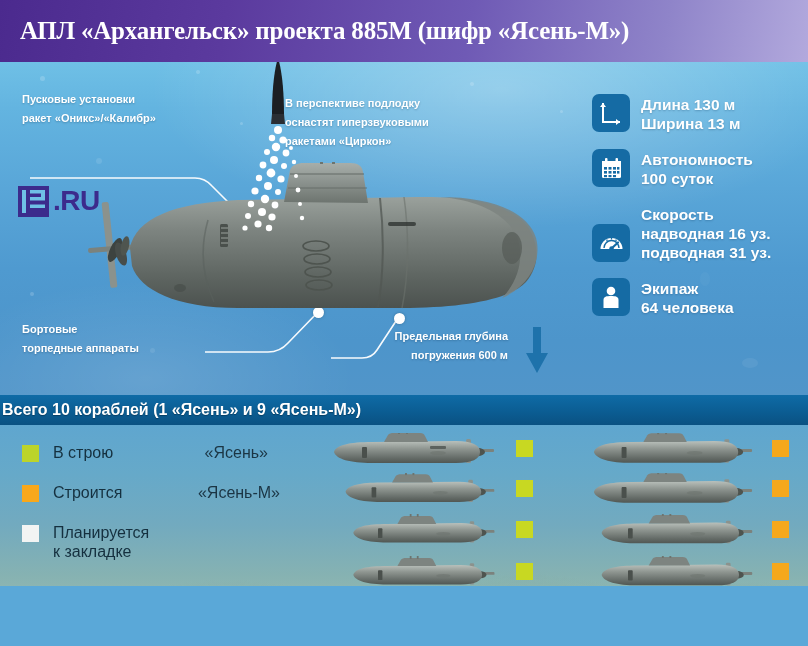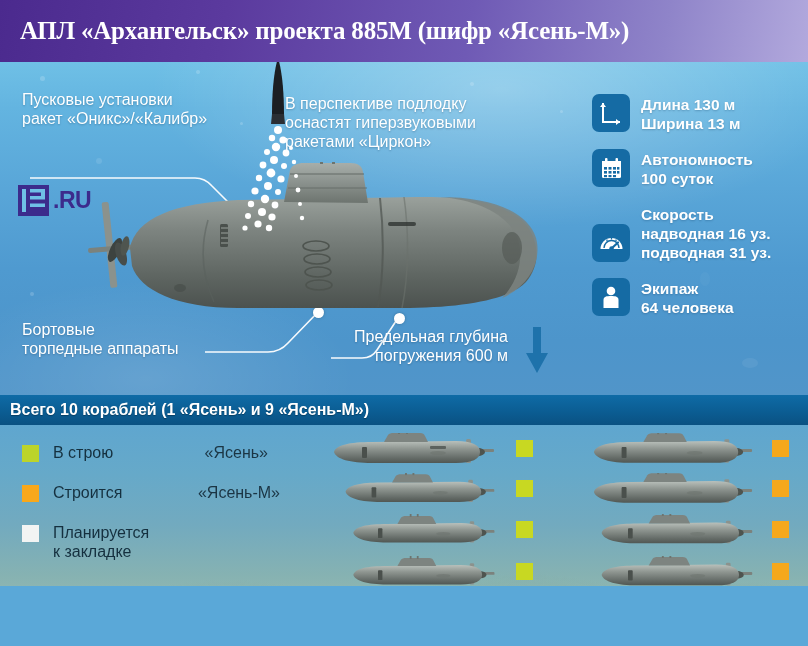--- a/index.html
+++ b/index.html
@@ -29,37 +29,37 @@
     background:
       radial-gradient(ellipse 500px 200px at 62% 8%, rgba(255,255,255,0.30), rgba(255,255,255,0) 70%),
       radial-gradient(ellipse 300px 140px at 18% 95%, rgba(255,255,255,0.12), rgba(255,255,255,0) 70%),
       linear-gradient(180deg,#6fc0e6 0%,#63b4e0 14%,#59a6d8 38%,#4f9ad0 62%,#4d95cb 84%,#5195c9 100%);
     overflow: hidden;
   }
   .bubbles { position:absolute; inset:0; opacity:.5; }
   .bub { position:absolute; border-radius:50%; background: rgba(255,255,255,.35); }
 
   
-  .anno { position: absolute; color: #ffffff; font-weight: normal; font-size: 16px; line-height: 19px; text-shadow: 0 1px 2px rgba(0,40,70,.28); }
+  .anno { position: absolute; color: #ffffff; font-weight: bold; font-size: 11px; line-height: 19px; text-shadow: 0 1px 2px rgba(0,40,70,.28); }
   #anno-launchers { left: 22px; top: 28px; }
   #anno-zircon   { left: 285px; top: 32px; }
   #anno-torpedo  { left: 22px; top: 258px; }
   #anno-depth    { left: 333px; top: 265px; text-align: right; width: 175px; }
 
   
   .leader { position:absolute; stroke:#ffffff; fill:none; stroke-width:1.6; opacity:.95; }
   .dot { position:absolute; width:11px; height:11px; border-radius:50%; background:#fff; box-shadow:0 0 3px rgba(0,0,0,.25); }
 
   
   .depth-arrow { position: absolute; left: 523px; top: 265px; }
 
   
   .logo { position:absolute; left:18px; top:123px; display:flex; align-items:center; }
   .logo-mark { position:relative; width:31px; height:31px; }
-  .logo-txt { margin-left:4px; font-weight:bold; font-size:23px; color:#3c2b8c; letter-spacing:-.5px; }
+  .logo-txt { margin-left:4px; font-weight:bold; font-size:28px; color:#3c2b8c; letter-spacing:-.5px; }
 
   
   .sub-hero { position:absolute; left:88px; top:100px; width:470px; height:200px; }
 
   
   .specs { position:absolute; left:592px; top:32px; width:210px; }
   .spec-row { display:flex; align-items:flex-start; margin-bottom:16px; }
   .spec-icon {
     width:38px; height:38px; flex:0 0 38px; border-radius:7px;
     background:#156ba4; margin-right:11px; position:relative;
@@ -68,21 +68,21 @@
   .spec-text { color:#ffffff; font-weight:bold; font-size:15.5px; line-height:19px; padding-top:1px; text-shadow:0 1px 2px rgba(0,40,70,.25); }
   .spec-row.speed .spec-icon { margin-top:20px; }
 
   
   .banner {
     position:absolute; left:0; top:395px; width:808px; height:30px;
     background: linear-gradient(180deg,#0d5f96 0%,#0a5versicherung 0%,#0b5b91 50%,#0a5385 100%);
     background: linear-gradient(180deg,#0f6ba6 0%,#0b5d93 55%,#0a5182 100%);
     display:flex; align-items:center;
   }
-  .banner-text { color:#ffffff; font-weight:bold; font-size:16px; padding-left:10px; text-shadow:0 1px 1px rgba(0,0,0,.3); }
+  .banner-text { color:#ffffff; font-weight:bold; font-size:16px; padding-left:2px; text-shadow:0 1px 1px rgba(0,0,0,.3); }
 
   
   .fleet {
     position:absolute; left:0; top:425px; width:808px; height:221px;
     background:
       linear-gradient(180deg,#5fa6cf 0%,#66a9c9 22%,#72aabf 45%,#86b2b2 68%,#9bbcb0 86%,#a8c3b4 100%);
     overflow:hidden;
   }
   .seafloor {
     position:absolute; left:0; bottom:0; width:808px; height:120px;

